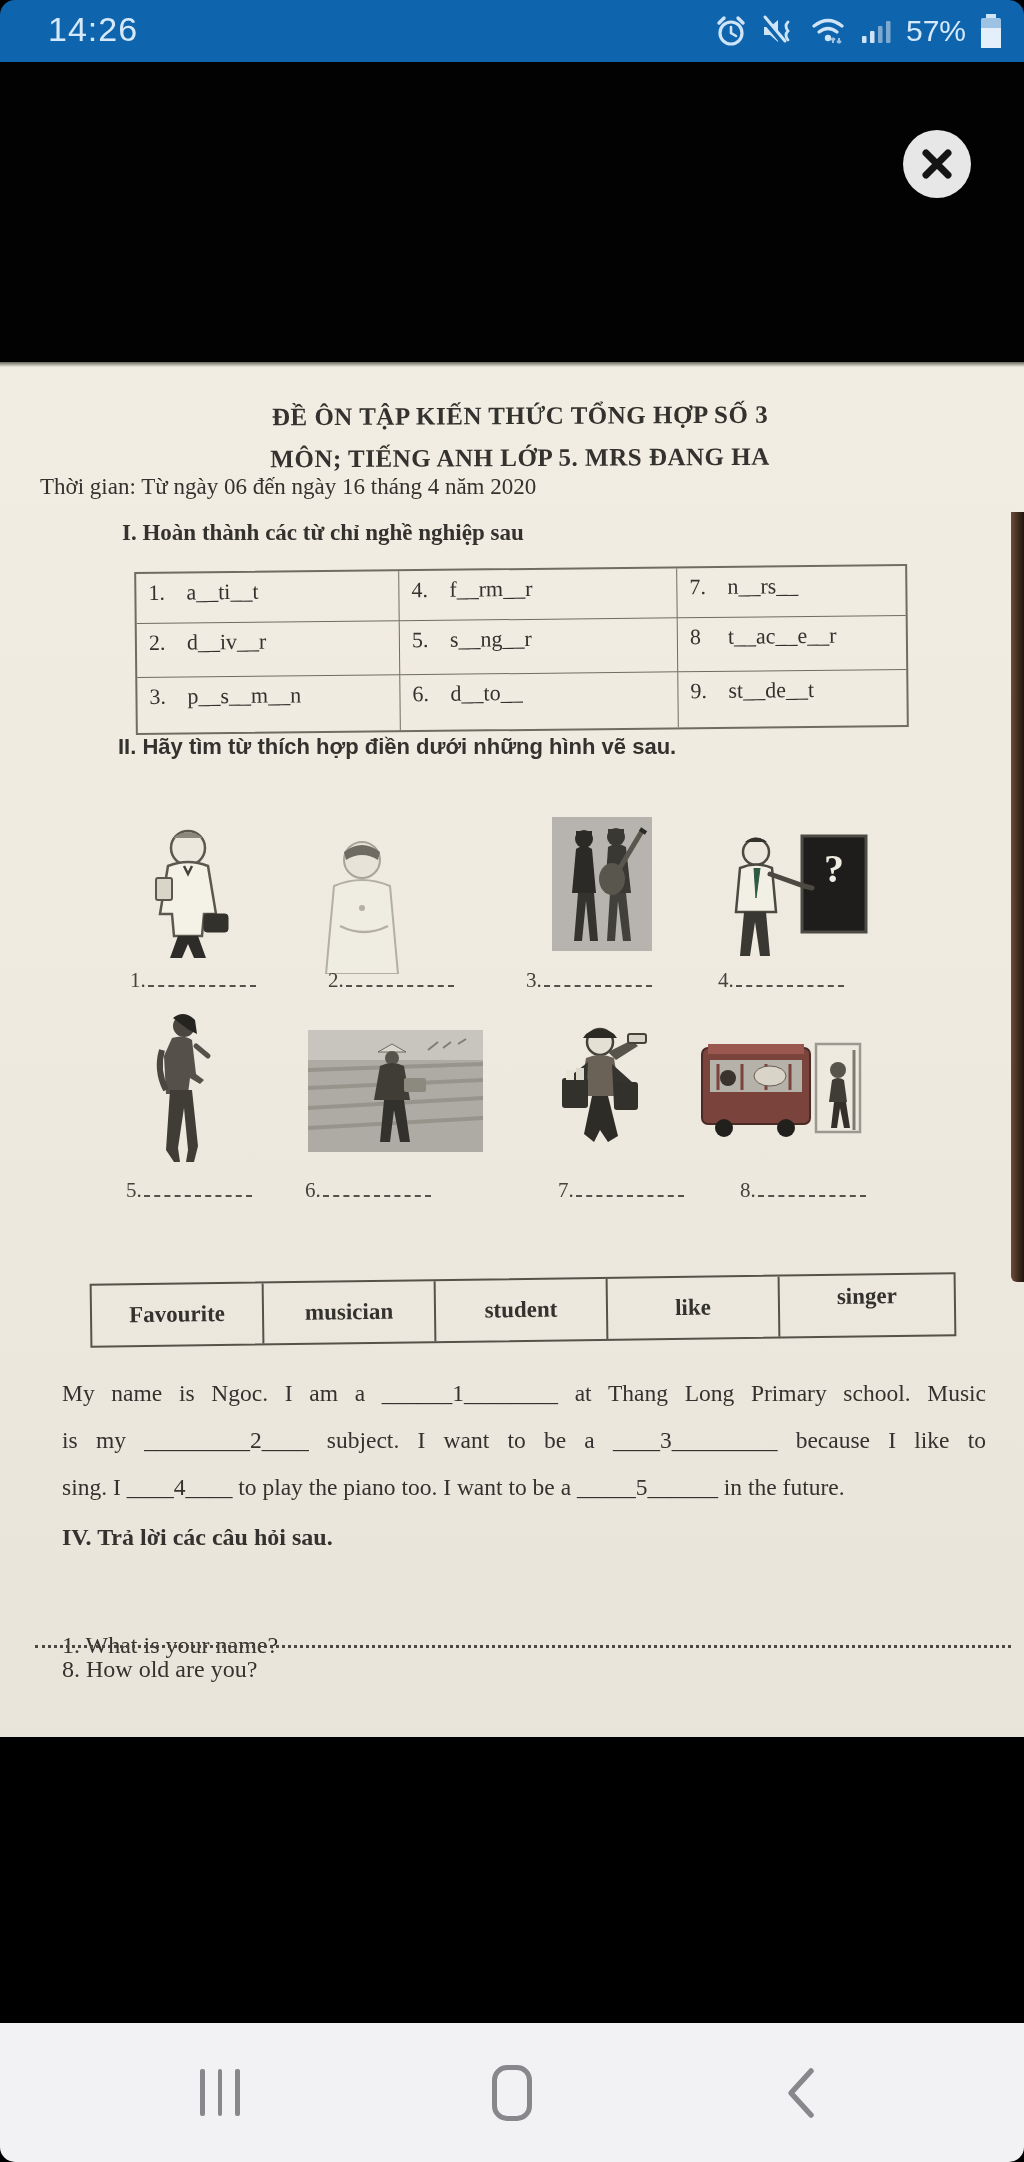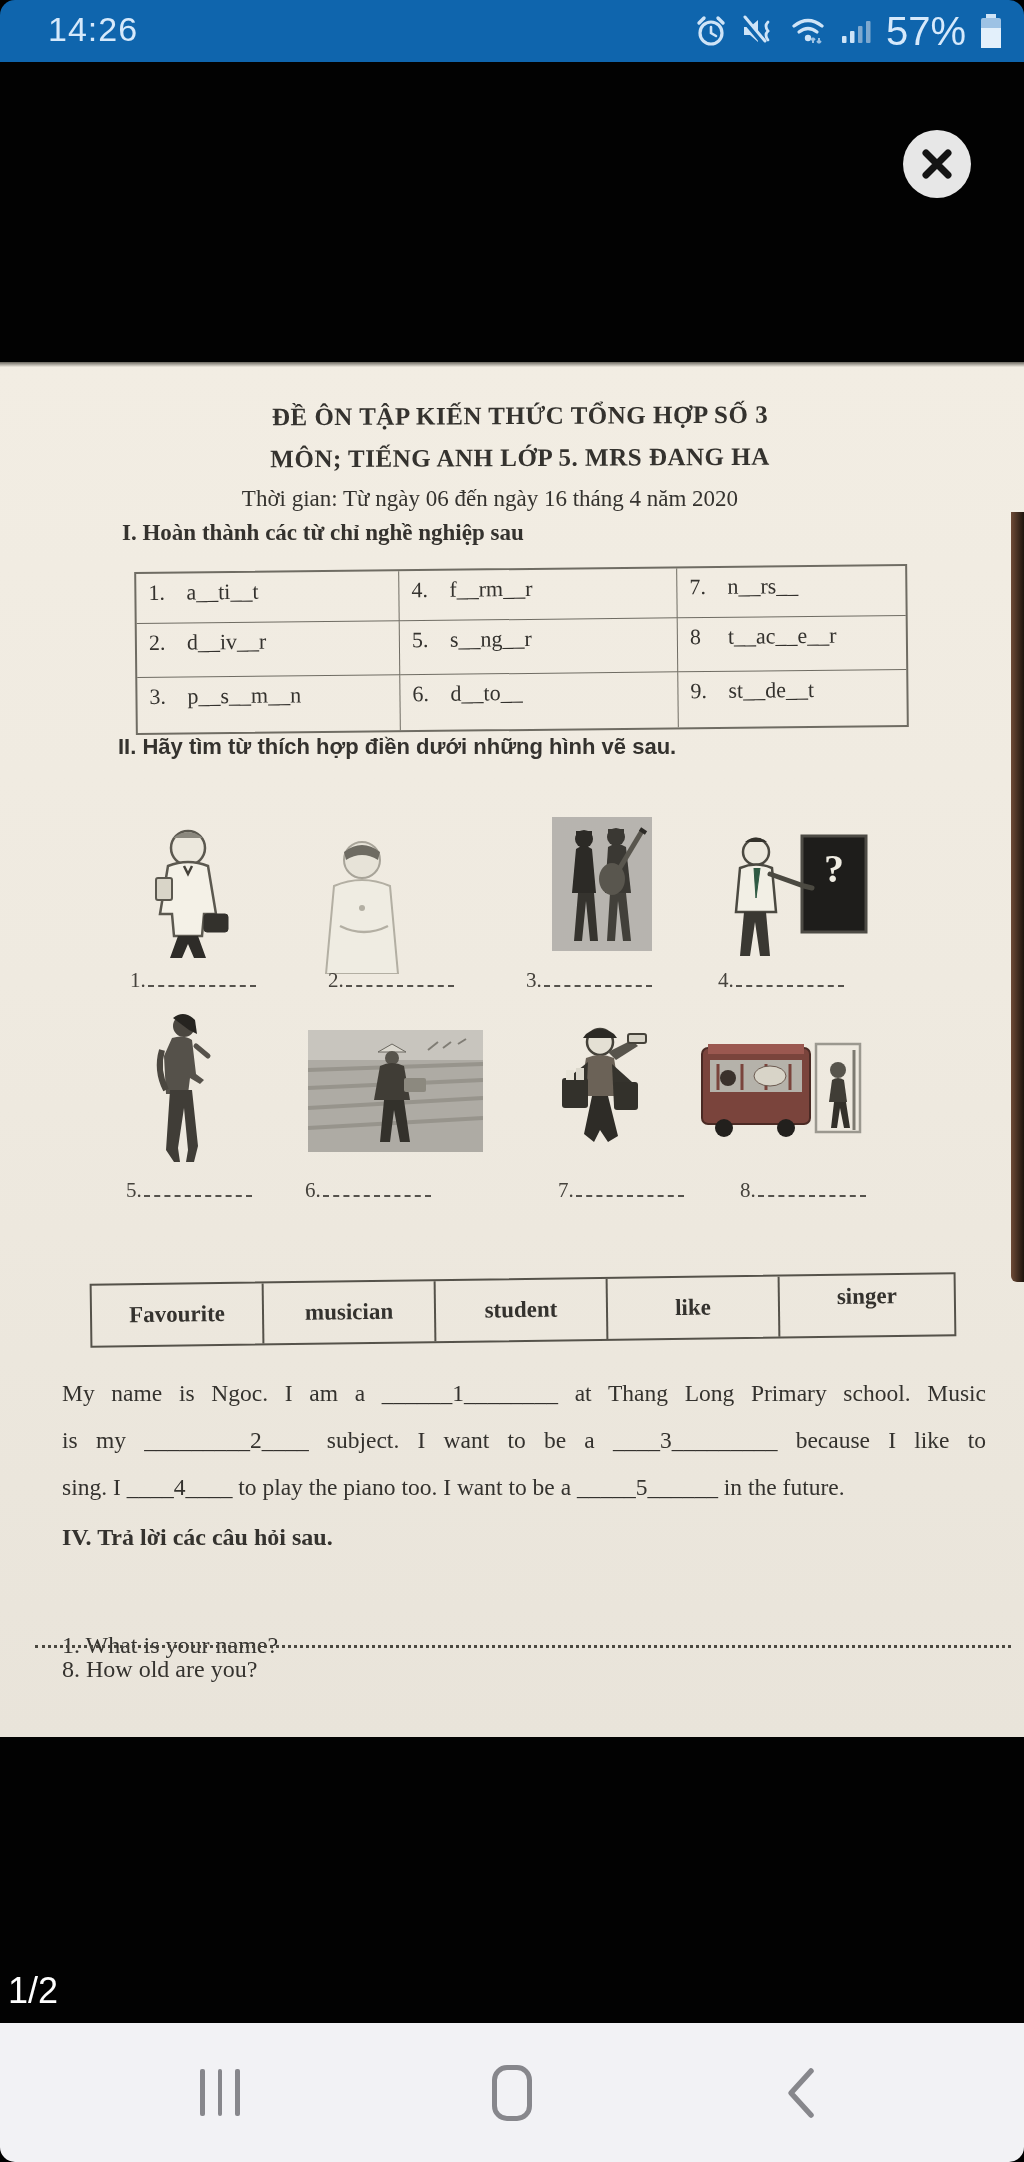--- a/index.html
+++ b/index.html
@@ -5,21 +5,21 @@
   * { margin:0; padding:0; box-sizing:border-box; }
   html,body { width:1024px; background:#000; }
   .screen { position:relative; width:1024px; height:2162px; overflow:hidden; background:#000;
             font-family:"Liberation Sans", sans-serif;border-radius:15px; }
 
   
   .status-bar { position:absolute; left:0; top:0; width:1024px; height:62px; background:#0f65ad; }
   .status-time { position:absolute; left:48px; top:10px; font-size:34px; color:#d6e9fb; letter-spacing:1px; }
   .status-icons { position:absolute; right:20px; top:0; height:62px; display:flex; align-items:center; gap:12px; }
   .status-icons svg { display:block; }
-  .battery-pct { font-size:40px; color:#d6e9fb; }
+  .battery-pct { font-size:30px; color:#d6e9fb; }
 
   
   .photo-top { position:absolute; left:0; top:62px; width:1024px; height:300px; background:#020202; }
   .photo-bottom { position:absolute; left:0; top:1737px; width:1024px; height:286px; background:#020202; }
   .close-btn { position:absolute; left:903px; top:68px; width:68px; height:68px; border-radius:50%;
                background:#e7e7e7; display:flex; align-items:center; justify-content:center; cursor:pointer; }
   .page-indicator { position:absolute; left:8px; top:233px; color:#ffffff; font-size:36px; }
 
   
   .paper { position:absolute; left:0; top:362px; width:1024px; height:1375px;
@@ -27,21 +27,21 @@
            color:#34322e; font-family:"Liberation Serif", serif; }
   .paper::before { content:""; position:absolute; left:0; top:0; width:100%; height:5px;
                    background:linear-gradient(180deg,#6a675f,#efeae0); }
   .desk-edge { position:absolute; right:0; top:150px; width:13px; height:770px;
                background:linear-gradient(to left,#1d140d,#6e4b37); border-radius:0 0 0 6px; }
 
   .doc-title { position:absolute; left:60px; width:920px; text-align:center; font-weight:bold;
                font-size:25px; letter-spacing:0.5px; transform:rotate(-0.3deg); }
   .doc-title.l1 { top:40px; }
   .doc-title.l2 { top:82px; }
-  .doc-timeline { position:absolute; left:40px; top:124px; width:900px; text-align:center; font-size:23px; }
+  .doc-timeline { position:absolute; left:40px; top:112px; width:900px; text-align:left; font-size:23px; }
 
   .sec-heading { position:absolute; font-weight:bold; font-size:23px; }
   .h1 { left:122px; top:158px; }
   .h2 { left:118px; top:372px; font-family:"Liberation Sans", sans-serif; font-size:22px; }
   .h3 { left:88px;  top:862px; font-size:24px; }
   .h4 { left:62px;  top:1162px; font-size:24px; }
 
   
   .table1 { position:absolute; left:135px; top:206px; width:773px; transform:rotate(-0.6deg);
             border:2px solid #6f6c63; display:grid; grid-template-columns:263px 278px 228px;
@@ -296,23 +296,20 @@
       <div class="jl">is my _________2____ subject. I want to be a ____3_________ because I like to</div>
       <div>sing. I ____4____ to play the piano too. I want to be a _____5______ in the future.</div>
     </div>
 
     <div class="sec-heading h4">IV. Trả lời các câu hỏi sau.</div>
     <div class="question q1">1. What is your name?</div>
     <div class="dotline"></div>
     <div class="question q2">8. How old are you?</div>
   </div>
 
-  <div class="photo-bottom">
-    <div class="page-indicator">1/2</div>
-  </div>
 
   <div class="nav-bar">
     <div class="nav-btn nav-recents">
       <span class="recents-bars">
           <i></i>
           <i></i>
           <i></i>
         </span>
     </div>
     <div class="nav-btn nav-home">

